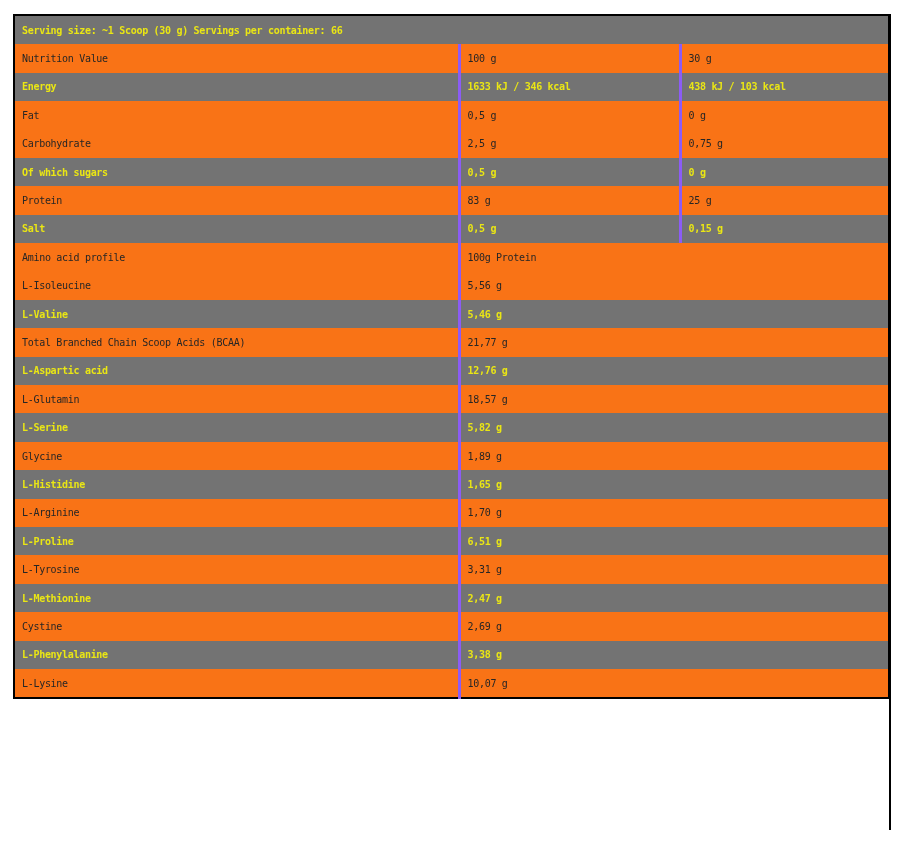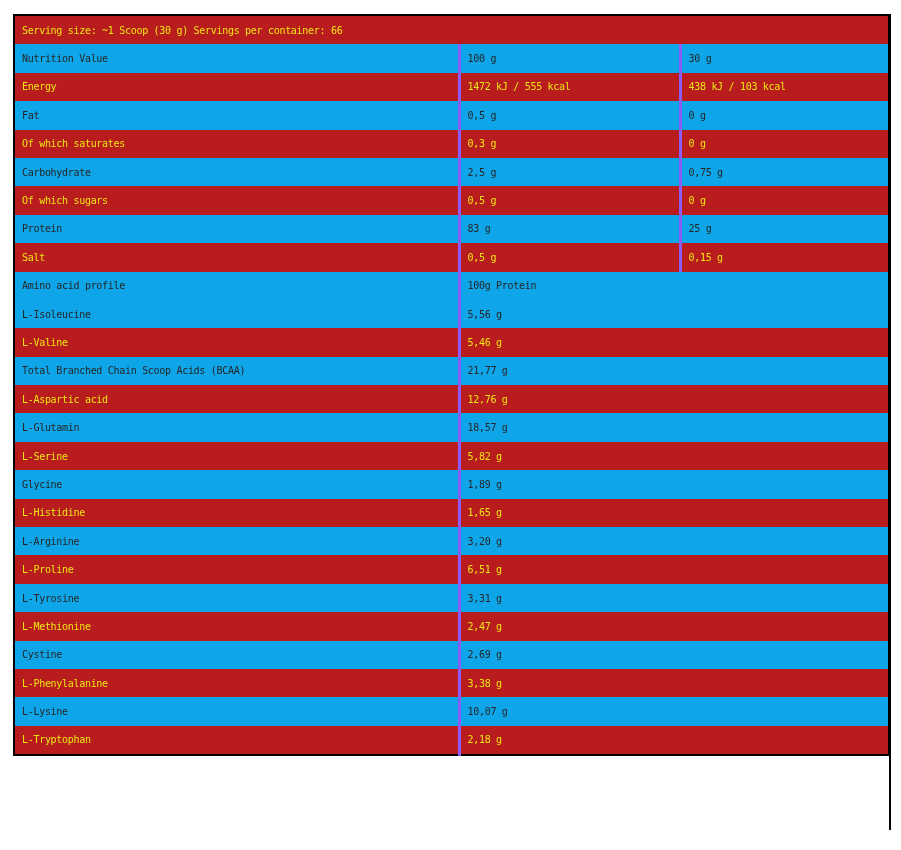--- a/index.html
+++ b/index.html
@@ -29,28 +29,28 @@
   table.nutrition td {
     height: 28.4px;
     padding: 0 0 0 7px;
     font-size: 10px;
     letter-spacing: -0.3px;
     vertical-align: middle;
     white-space: nowrap;
     overflow: hidden;
   }
   tr.light td {
-    background: #0ea5e9;
+    background: #f97316;
     color: #262626;
     font-weight: normal;
   }
   tr.dark td {
-    background: #b91c1c;
+    background: #737373;
     color: #eae614;
-    font-weight: normal;
+    font-weight: bold;
   }
   td.cell-v1, td.cell-v2 {
     border-left: 3px solid #8b5cf6;
     padding-left: 10px;
   }
   td.indent {
     padding-left: 21px;
   }
   .right-border-line {
     position: absolute;
@@ -75,31 +75,26 @@
         <tr class="dark">
           <td class="cell-label" colspan="3">Serving size: ~1 Scoop (30 g) Servings per container: 66</td>
         </tr>
         <tr class="light">
           <td class="cell-label">Nutrition Value</td>
           <td class="cell-v1">100 g</td>
           <td class="cell-v2">30 g</td>
         </tr>
         <tr class="dark">
           <td class="cell-label">Energy</td>
-          <td class="cell-v1">1472 kJ / 555 kcal</td>
+          <td class="cell-v1">1633 kJ / 346 kcal</td>
           <td class="cell-v2">438 kJ / 103 kcal</td>
         </tr>
         <tr class="light">
           <td class="cell-label">Fat</td>
           <td class="cell-v1">0,5 g</td>
-          <td class="cell-v2">0 g</td>
-        </tr>
-        <tr class="dark">
-          <td class="cell-label indent">Of which saturates</td>
-          <td class="cell-v1">0,3 g</td>
           <td class="cell-v2">0 g</td>
         </tr>
         <tr class="light">
           <td class="cell-label">Carbohydrate</td>
           <td class="cell-v1">2,5 g</td>
           <td class="cell-v2">0,75 g</td>
         </tr>
         <tr class="dark">
           <td class="cell-label indent">Of which sugars</td>
           <td class="cell-v1">0,5 g</td>
@@ -146,21 +141,21 @@
         <tr class="light">
           <td class="cell-label">Glycine</td>
           <td class="cell-v1" colspan="2">1,89 g</td>
         </tr>
         <tr class="dark">
           <td class="cell-label">L-Histidine</td>
           <td class="cell-v1" colspan="2">1,65 g</td>
         </tr>
         <tr class="light">
           <td class="cell-label">L-Arginine</td>
-          <td class="cell-v1" colspan="2">3,20 g</td>
+          <td class="cell-v1" colspan="2">1,70 g</td>
         </tr>
         <tr class="dark">
           <td class="cell-label">L-Proline</td>
           <td class="cell-v1" colspan="2">6,51 g</td>
         </tr>
         <tr class="light">
           <td class="cell-label">L-Tyrosine</td>
           <td class="cell-v1" colspan="2">3,31 g</td>
         </tr>
         <tr class="dark">
@@ -172,21 +167,17 @@
           <td class="cell-v1" colspan="2">2,69 g</td>
         </tr>
         <tr class="dark">
           <td class="cell-label">L-Phenylalanine</td>
           <td class="cell-v1" colspan="2">3,38 g</td>
         </tr>
         <tr class="light">
           <td class="cell-label">L-Lysine</td>
           <td class="cell-v1" colspan="2">10,07 g</td>
         </tr>
-        <tr class="dark">
-          <td class="cell-label">L-Tryptophan</td>
-          <td class="cell-v1" colspan="2">2,18 g</td>
-        </tr>
       </tbody>
   </table>
 </div>
 
 <div class="right-border-line"></div>
 
 </body></html>

